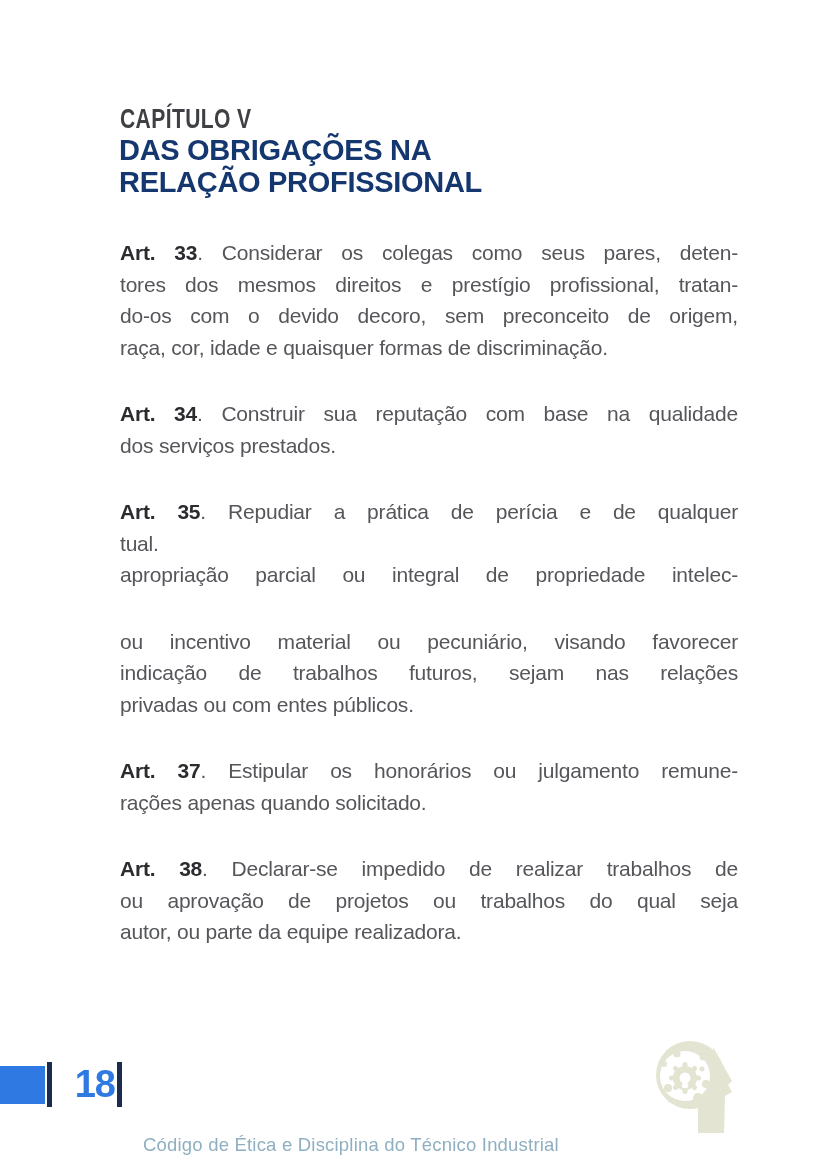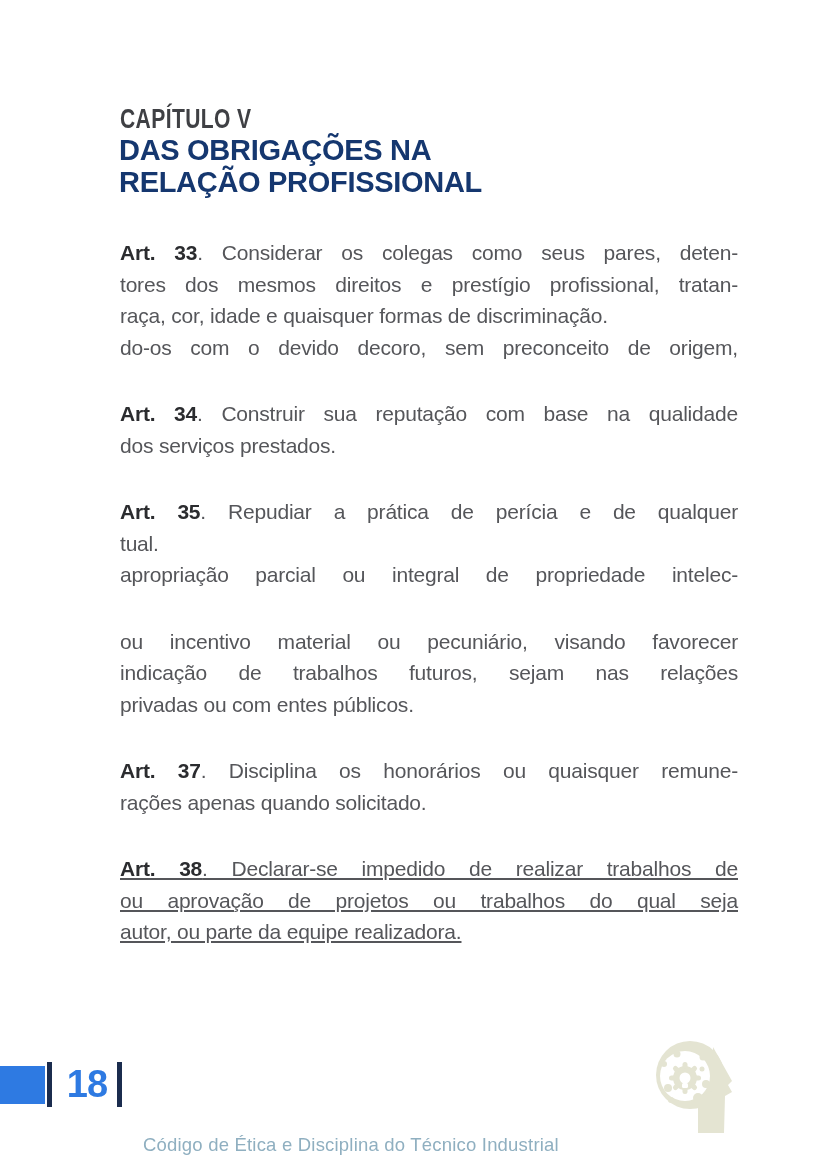--- a/index.html
+++ b/index.html
@@ -22,39 +22,39 @@
     font-size:29px;line-height:32px;font-weight:700;
     color:#15376f;letter-spacing:-0.3px;
   }
   
   .bodycol{
     position:absolute;left:120px;top:237px;width:618px;
     font-size:21px;line-height:31.5px;color:#55565a;
     letter-spacing:-0.2px;
   }
   .article{margin:0 0 35px 0;}
-  .article:last-child{margin-bottom:0;text-decoration:underline;}
+  .article:last-child{margin-bottom:0;}
   .ln{text-align:justify;text-align-last:justify;}
   .ln.last{text-align:justify;text-align-last:left;}
   .lbl{font-weight:700;color:#2b2c2f;}
   
   .tabsquare{
     position:absolute;left:0;top:1066px;width:45px;height:38px;
     background:#2e7ae2;
   }
   .vbar{
     position:absolute;top:1062px;width:5px;height:45px;
     background:#1b2c4e;
   }
   .vbar.b1{left:47px;}
   .vbar.b2{left:117px;}
   .pagenum{
     position:absolute;left:59px;top:1062px;width:56px;
     font-size:38px;line-height:45px;font-weight:700;color:#2e7ae2;
-    text-align:center;letter-spacing:-1px;
+    text-align:right;letter-spacing:-1px;
   }
   .foottitle{
     position:absolute;left:143px;top:1123px;height:44px;
     display:flex;align-items:center;
     font-size:18.5px;color:#8fafc0;letter-spacing:0.2px;
     white-space:nowrap;
   }
   .logo{
     position:absolute;left:650px;top:1037px;width:92px;height:98px;
   }
@@ -68,43 +68,43 @@
   <div class="title">
     <div>DAS OBRIGAÇÕES NA</div>
     <div>RELAÇÃO PROFISSIONAL</div>
   </div>
 
   <div class="bodycol">
 
     <div class="article">
       <div class="ln"><span class="lbl">Art. 33</span><span>. Considerar os colegas como seus pares, deten-</span></div>
       <div class="ln">tores dos mesmos direitos e prestígio profissional, tratan-</div>
+      <div class="ln">do-os com o devido decoro, sem preconceito de origem,</div>
       <div class="ln last">raça, cor, idade e quaisquer formas de discriminação.</div>
-      <div class="ln">do-os com o devido decoro, sem preconceito de origem,</div>
     </div>
 
     <div class="article">
       <div class="ln"><span class="lbl">Art. 34</span><span>. Construir sua reputação com base na qualidade</span></div>
       <div class="ln last">dos serviços prestados.</div>
     </div>
 
     <div class="article">
       <div class="ln"><span class="lbl">Art. 35</span><span>. Repudiar a prática de perícia e de qualquer</span></div>
       <div class="ln last">tual.</div>
       <div class="ln">apropriação parcial ou integral de propriedade intelec-</div>
     </div>
 
     <div class="article">
       <div class="ln">ou incentivo material ou pecuniário, visando favorecer</div>
       <div class="ln">indicação de trabalhos futuros, sejam nas relações</div>
       <div class="ln last">privadas ou com entes públicos.</div>
     </div>
 
     <div class="article">
-      <div class="ln"><span class="lbl">Art. 37</span><span>. Disciplina os honorários ou quaisquer remune-</span></div>
+      <div class="ln"><span class="lbl">Art. 37</span><span>. Estipular os honorários ou julgamento remune-</span></div>
       <div class="ln last">rações apenas quando solicitado.</div>
     </div>
 
     <div class="article">
       <div class="ln"><span class="lbl">Art. 38</span><span>. Declarar-se impedido de realizar trabalhos de</span></div>
       <div class="ln">ou aprovação de projetos ou trabalhos do qual seja</div>
       <div class="ln last">autor, ou parte da equipe realizadora.</div>
     </div>
 
   </div>

